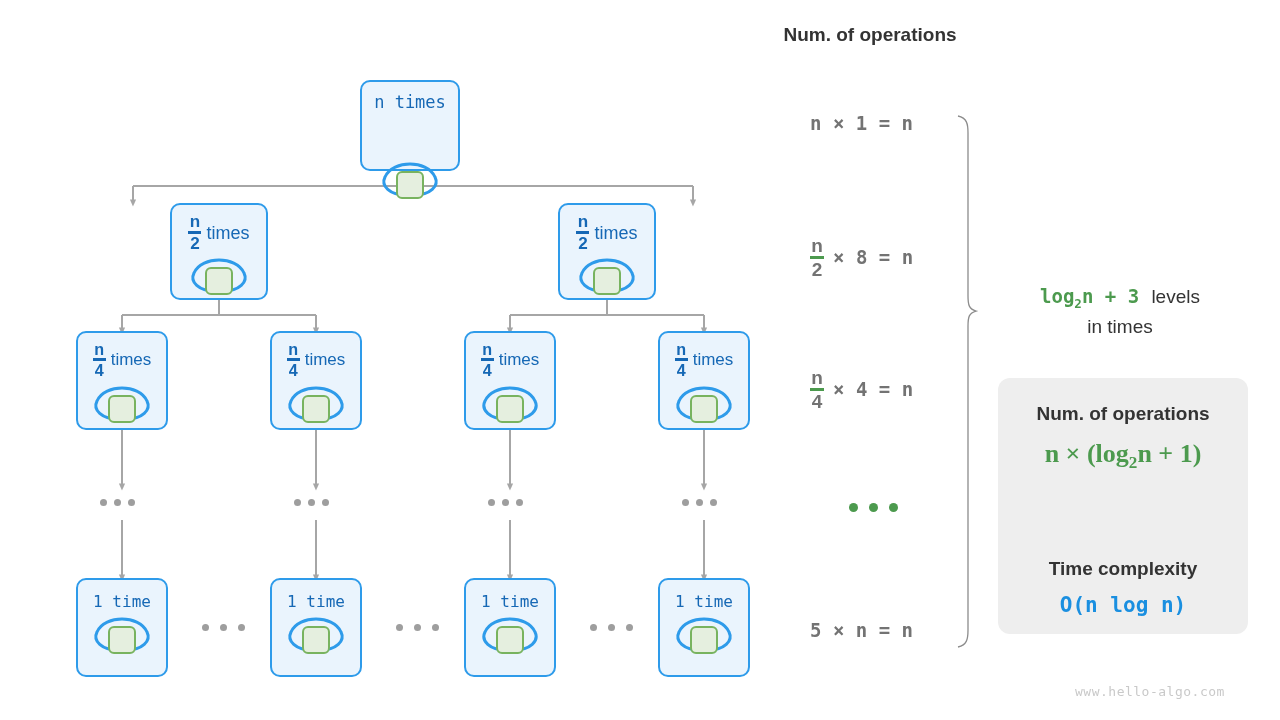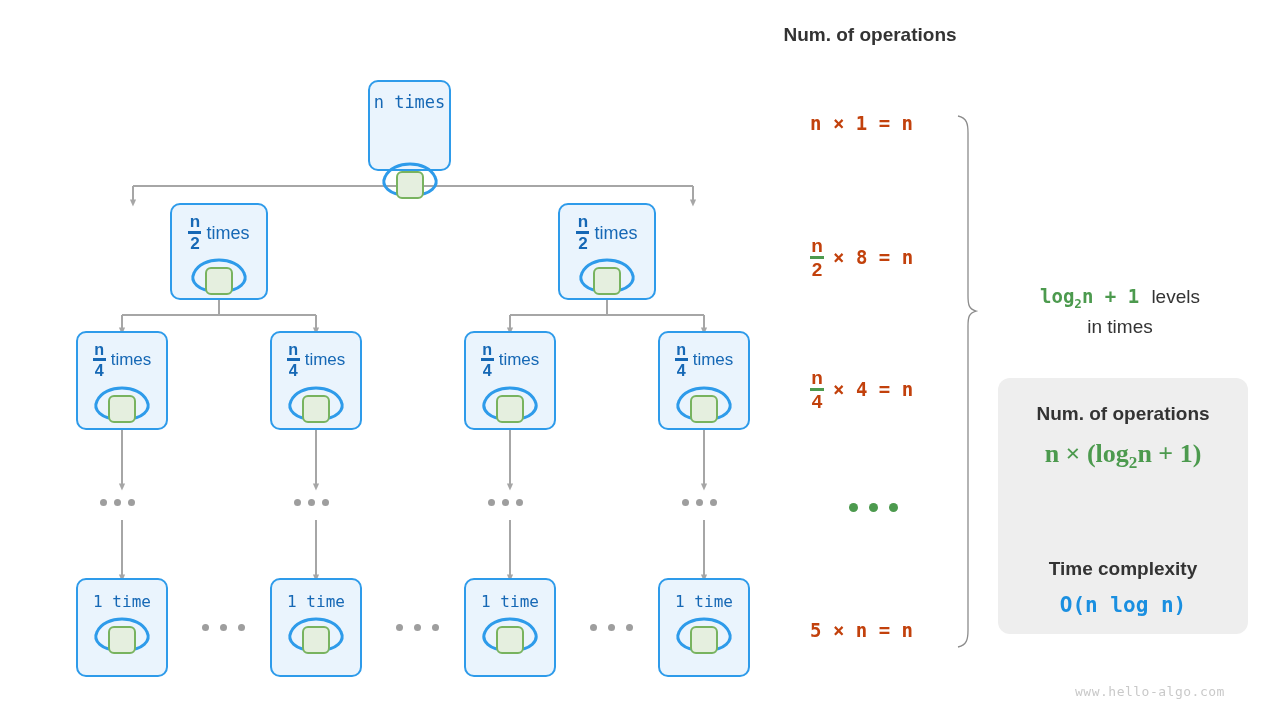--- a/index.html
+++ b/index.html
@@ -107,21 +107,21 @@
   .col-title {
     position: absolute;
     text-align: center;
     color: #333333;
     font-weight: bold;
     font-size: 19px;
     line-height: 1.32;
   }
   .op-row {
     position: absolute;
-    color: #c2410c;
+    color: #737373;
     font-family: "DejaVu Sans Mono", "Liberation Mono", monospace;
     font-weight: bold;
     font-size: 19px;
     display: flex;
     align-items: center;
     white-space: nowrap;
   }
   .op-row .frac {
     display: inline-flex;
     flex-direction: column;
@@ -235,21 +235,21 @@
                C969,313 968,317 968,326
                L968,630
                C968,639 967,645 958,647"></path>
     </g>
 
     <g fill="#bdbdbd">
       <path d="M1110,500 L1133,500 L1133,523 L1143,523 L1121.5,544 L1100,523 L1110,523 Z"></path>
     </g>
   </svg>
 
-  <div class="node" style="left:368px; top:80px; width:83px; height:91px;gap:43px;">
+  <div class="node" style="left:360px; top:80px; width:100px; height:91px;gap:43px;">
     <div class="node-label" style="font-size:17px; margin-top:10px;">
       <span>n times</span>
     </div>
     <div class="loop-wrap" style="margin-top:4px;">
       <svg class="loop-svg" width="70" height="44" viewBox="0 0 70 44">
         <path d="M35,36.5 C13,37 6,26 10,18 C14,9 25,5 35,5 C45,5 56,9 60,18 C64,26 57,37 35,36.5" fill="none" stroke="#2e9bea" stroke-width="3"></path>
         <path d="M26,38.5 L37,34.5 L33,26 Z" fill="#2e9bea"></path>
       </svg>
       <div class="inner-square" style="width:28px; height:28px; left:21px; top:12px;"></div>
     </div>
@@ -483,21 +483,21 @@
     <span></span>
     <span></span>
   </div>
 
   <div class="op-row" style="left:810px; top:619px;">
     <span>5 × n = n</span>
   </div>
 
   <div class="levels-text" style="left:990px; top:283px;">
     <div>
-      <span class="mono-green"><span>log</span><sub>2</sub><span>n + 1</span></span>
+      <span class="mono-green"><span>log</span><sub>2</sub><span>n + 3</span></span>
       <span style="margin-left:7px;text-align:right;">levels</span>
     </div>
     <div>in times</div>
   </div>
 
   <div class="card" style="left:998px; top:378px; width:250px; height:256px;">
     <div class="card-heading" style="margin-top:25px;">Num. of operations</div>
     <div class="card-formula" style="margin-top:14px;"><span>n × (log</span><sub>2</sub><span>n + 1)</span></div>
     <div class="card-heading" style="margin-top:85px;">Time complexity</div>
     <div class="card-result" style="margin-top:13px;">O(n log n)</div>

